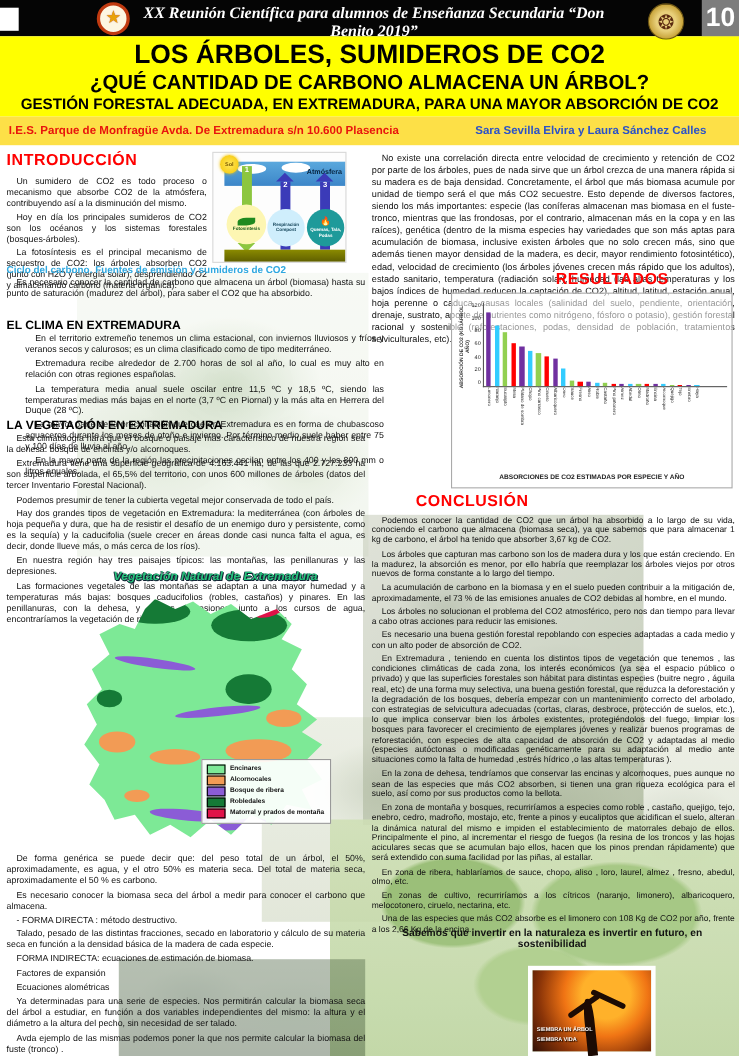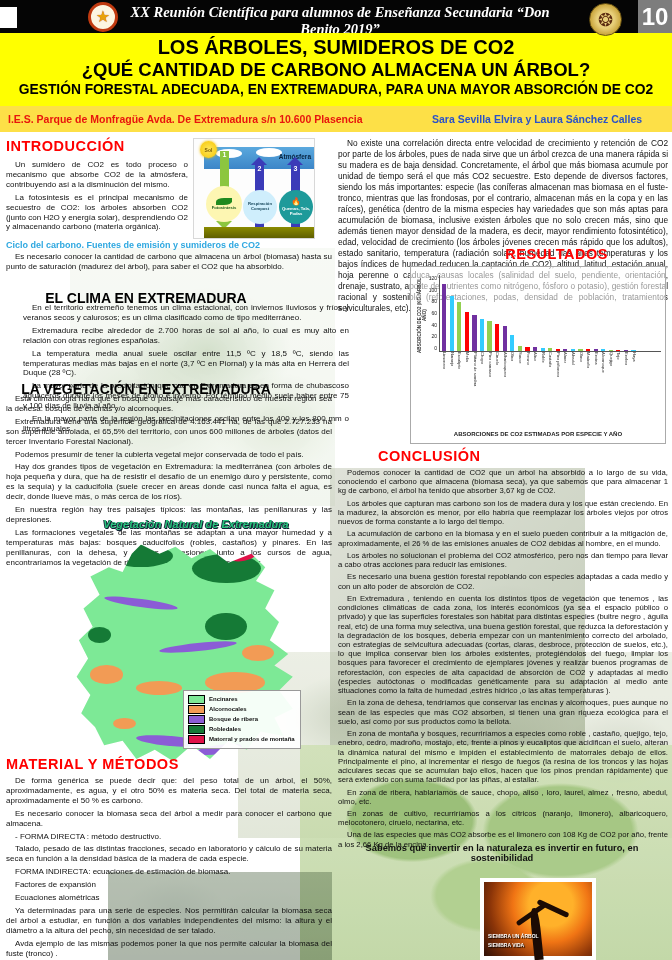--- a/index.html
+++ b/index.html
@@ -13,21 +13,21 @@
   .logo-left{position:absolute;left:88px;top:2px;width:30px;height:30px;border-radius:50%;
     background:#fdf6e2;border:3px solid #c03a10;box-sizing:border-box;display:flex;align-items:center;justify-content:center;
     color:#e8a20a;font-size:16px;line-height:1;text-shadow:0 0 1px #a33;}
   .logo-right{position:absolute;left:589px;top:3px;width:33px;height:33px;border-radius:50%;
     background:radial-gradient(circle,#e8cf7a 0 40%,#c9a53c 70%,#9a7a22 100%);border:1px solid #6b5414;
     box-sizing:border-box;display:flex;align-items:center;justify-content:center;color:#5a2a10;font-size:18px;z-index:5;}
   .poster-number{position:absolute;left:638px;top:0;width:34px;height:33px;background:#7d7d7d;
     color:#fff;font-weight:bold;font-size:24px;display:flex;align-items:center;justify-content:center;}
   
   .banner{position:absolute;left:0;top:33px;width:672px;height:73px;background:#ffff00;text-align:center;}
-  .banner .l1{margin-top:3px;font-size:20px;font-weight:bold;letter-spacing:0px;color:#000;}
+  .banner .l1{margin-top:3px;font-size:24px;font-weight:bold;letter-spacing:0px;color:#000;}
   .banner .l2{margin-top:0px;font-size:18.5px;font-weight:bold;color:#000;}
   .banner .l3{margin-top:1px;font-size:13.8px;font-weight:bold;color:#000;}
   
   .byline{position:absolute;left:0;top:106px;width:672px;height:26px;background:#fde047;}
   .school{position:absolute;left:8px;top:7px;font-size:10.5px;font-weight:bold;color:#e8150d;}
   .authors{position:absolute;left:432px;top:7px;font-size:10.5px;font-weight:bold;color:#2b52c8;}
   
   .bg{position:absolute;z-index:0;}
   .bg-tree-left{left:70px;top:248px;width:265px;height:258px;opacity:.45;background:
     radial-gradient(ellipse 120px 90px at 52% 40%, rgba(120,158,96,.65), transparent 70%),
@@ -48,21 +48,21 @@
     radial-gradient(ellipse 110px 70px at 30% 35%, #8fb868 0 55%, transparent 60%),
     radial-gradient(ellipse 130px 80px at 70% 40%, #9cc276 0 55%, transparent 60%),
     radial-gradient(ellipse 90px 60px at 50% 70%, #a5c87e 0 55%, transparent 62%),
     linear-gradient(#cfe0b5,#b9d29a);}
   .bg-darkforest{left:108px;top:872px;width:224px;height:88px;opacity:.4;background:
     radial-gradient(ellipse 70px 40px at 30% 40%, rgba(40,70,36,.8), transparent 70%),
     radial-gradient(ellipse 80px 45px at 70% 55%, rgba(52,84,44,.8), transparent 70%),
     linear-gradient(#4a6240,#344b2c);}
   
   .sec-heading{color:#ff0000;font-weight:bold;font-size:14.5px;letter-spacing:.5px;}
-  .sub-heading{color:#000;font-weight:bold;font-size:14px;text-align:center;}
+  .sub-heading{color:#000;font-weight:bold;font-size:11px;text-align:left;}
   .body-txt p{margin:0 0 3px 0;font-size:8px;line-height:1.24;text-align:justify;text-indent:9px;position:relative;z-index:2;}
   .abs{position:absolute;z-index:2;}
   
   .cycle{left:193px;top:138px;width:120px;height:99px;background:#fdfdfd;border:1px solid #d8d8d8;overflow:hidden;}
   .cycle .sky{position:absolute;left:10px;top:8px;width:110px;height:22px;background:linear-gradient(#5aa8dd,#3c86c8);}
   .cycle .cloud{position:absolute;width:26px;height:9px;border-radius:50%;background:#fff;}
   .cycle .atm{position:absolute;right:3px;top:14px;font-size:6.5px;font-weight:bold;color:#06233f;}
   .cycle .sun{position:absolute;left:6px;top:2px;width:17px;height:17px;border-radius:50%;background:radial-gradient(#ffe75a,#f5c400);
     display:flex;align-items:center;justify-content:center;font-size:5px;font-weight:bold;color:#7a5a00;box-shadow:0 0 3px #f5c400;}
   .arrow{position:absolute;width:9px;background:#3b3bb8;display:flex;align-items:flex-start;justify-content:center;
@@ -147,20 +147,21 @@
 
   <div class="byline">
     <div class="school">I.E.S. Parque de Monfragüe Avda. De Extremadura s/n 10.600 Plasencia</div>
     <div class="authors">Sara Sevilla Elvira y Laura Sánchez Calles</div>
   </div>
 
   <div class="abs sec-heading" style="left:6px;top:138px;width:200px;text-align:left;">INTRODUCCIÓN</div>
 
   <div class="abs body-txt" style="left:6px;top:160px;width:182px;">
     <p>Un sumidero de CO2 es todo proceso o mecanismo que absorbe CO2 de la atmósfera, contribuyendo así a la disminución del mismo.</p>
+    <p>Hoy en día los principales sumideros de CO2 son los océanos y los sistemas forestales (bosques-árboles).</p>
     <p>La fotosíntesis es el principal mecanismo de secuestro de CO2: los árboles absorben CO2 (junto con H2O y energía solar), desprendiendo O2 y almacenando carbono (materia orgánica).</p>
   </div>
 
   <div class="abs cycle">
     <div class="sky"></div>
     <div class="cloud" style="left:22px;top:10px;"></div>
     <div class="cloud" style="left:62px;top:9px;"></div>
     <div class="atm">Atmósfera</div>
     <div class="sun">Sol</div>
     <div class="arrow-down" style="left:26px;top:12px;height:70px;">
@@ -246,21 +247,20 @@
         <div class="legend-sw sw3"></div>
         <div class="legend-label">Robledales</div>
       </div>
       <div class="legend-row">
         <div class="legend-sw sw4"></div>
         <div class="legend-label">Matorral y prados de montaña</div>
       </div>
     </div>
   </div>
 
-  <div class="abs sec-heading" style="left:6px;top:756px;">MATERIAL Y MÉTODOS</div>
   <div class="abs body-txt" style="left:6px;top:776px;width:326px;">
     <p>De forma genérica se puede decir que: del peso total de un árbol, el 50%, aproximadamente, es agua, y el otro 50% es materia seca. Del total de materia seca, aproximadamente el 50 % es carbono.</p>
     <p>Es necesario conocer la biomasa seca del árbol a medir para conocer el carbono que almacena.</p>
     <p>- FORMA DIRECTA : método destructivo.</p>
     <p>Talado, pesado de las distintas fracciones, secado en laboratorio y cálculo de su materia seca en función a la densidad básica de la madera de cada especie.</p>
     <p>FORMA INDIRECTA: ecuaciones de estimación de biomasa.</p>
     <p>Factores de expansión</p>
     <p>Ecuaciones alométricas</p>
     <p>Ya determinadas para una serie de especies. Nos permitirán calcular la biomasa seca del árbol a estudiar, en función a dos variables independientes del mismo: la altura y el diámetro a la altura del pecho, sin necesidad de ser talado.</p>
     <p>Avda ejemplo de las mismas podemos poner la que nos permite calcular la biomasa del fuste (tronco) .</p>
@@ -344,21 +344,21 @@
           </div>
       </div>
     </div>
     <div class="chart-title">ABSORCIONES DE CO2 ESTIMADAS POR ESPECIE Y AÑO</div>
   </div>
 
   <div class="abs sec-heading" style="left:378px;top:448px;">CONCLUSIÓN</div>
   <div class="abs body-txt" style="left:338px;top:468px;width:330px;">
     <p style="font-size:7.7px;line-height:1.2;">Podemos conocer la cantidad de CO2 que un árbol ha absorbido a lo largo de su vida, conociendo el carbono que almacena (biomasa seca), ya que sabemos que para almacenar 1 kg de carbono, el árbol ha tenido que absorber 3,67 kg de CO2.</p>
     <p style="font-size:7.7px;line-height:1.2;">Los árboles que capturan mas carbono son los de madera dura y los que están creciendo. En la madurez, la absorción es menor, por ello habría que reemplazar los árboles viejos por otros nuevos de forma constante a lo largo del tiempo.</p>
-    <p style="font-size:7.7px;line-height:1.2;">La acumulación de carbono en la biomasa y en el suelo pueden contribuir a la mitigación de, aproximadamente, el 26 % de las emisiones anuales de CO2 debidas al hombre, en el mundo.</p>
+    <p style="font-size:7.7px;line-height:1.2;">La acumulación de carbono en la biomasa y en el suelo pueden contribuir a la mitigación de, aproximadamente, el 73 % de las emisiones anuales de CO2 debidas al hombre, en el mundo.</p>
     <p style="font-size:7.7px;line-height:1.2;">Los árboles no solucionan el problema del CO2 atmosférico, pero  nos dan tiempo para llevar a cabo otras acciones para reducir las emisiones.</p>
     <p style="font-size:7.7px;line-height:1.2;">Es necesario una buena gestión forestal repoblando con especies adaptadas a cada medio y con un alto poder de absorción de CO2.</p>
     <p style="font-size:7.7px;line-height:1.2;">En Extremadura , teniendo en cuenta los distintos tipos de vegetación que tenemos , las condiciones climáticas de cada zona,  los interés económicos (ya sea el espacio público o privado) y que las superficies forestales son hábitat para distintas especies (buitre negro , águila real, etc) de una forma muy selectiva, una buena gestión forestal, que reduzca la deforestación y la degradación de los bosques, debería empezar con un mantenimiento correcto del arbolado, con estrategias de selvicultura adecuadas (cortas, claras, desbroce, protección de suelos, etc.), lo que  implica conservar bien los árboles existentes, protegiéndolos del fuego, limpiar los bosques para favorecer el crecimiento de ejemplares jóvenes y realizar buenos programas de reforestación, con especies de alta capacidad de absorción de CO2 y adaptadas al medio (especies autóctonas o modificadas genéticamente para su adaptación al medio ante situaciones como la falta de humedad ,estrés hídrico ,o las altas temperaturas ).</p>
     <p style="font-size:7.7px;line-height:1.2;">En la zona de dehesa, tendríamos que conservar las encinas y alcornoques, pues aunque no sean de las especies que más CO2 absorben, si tienen una gran riqueza ecológica para el suelo, así como por sus productos como la bellota.</p>
     <p style="font-size:7.7px;line-height:1.2;">En zona de montaña y bosques, recurriríamos a especies como roble , castaño, quejigo, tejo, enebro, cedro, madroño, mostajo, etc, frente a pinos y eucaliptos que acidifican el suelo, alteran la dinámica natural del mismo e impiden el establecimiento de matorrales debajo de ellos. Principalmente el pino, al incrementar el riesgo de fuegos (la resina de los troncos y las hojas aciculares secas que se acumulan bajo ellos, hacen que los pinos prendan rápidamente) que será extendido con suma facilidad  por las piñas, al estallar.</p>
     <p style="font-size:7.7px;line-height:1.2;">En zona de ribera, hablaríamos de sauce, chopo, aliso , loro, laurel, almez , fresno, abedul, olmo, etc.</p>
     <p style="font-size:7.7px;line-height:1.2;">En zonas de cultivo, recurriríamos a los cítricos (naranjo,  limonero), albaricoquero, melocotonero, ciruelo, nectarina, etc.</p>
     <p style="font-size:7.7px;line-height:1.2;">Una de las especies que más CO2 absorbe es el limonero con 108 Kg de CO2 por año, frente a los 2,66 Kg de la encina.</p>
   </div>
 

